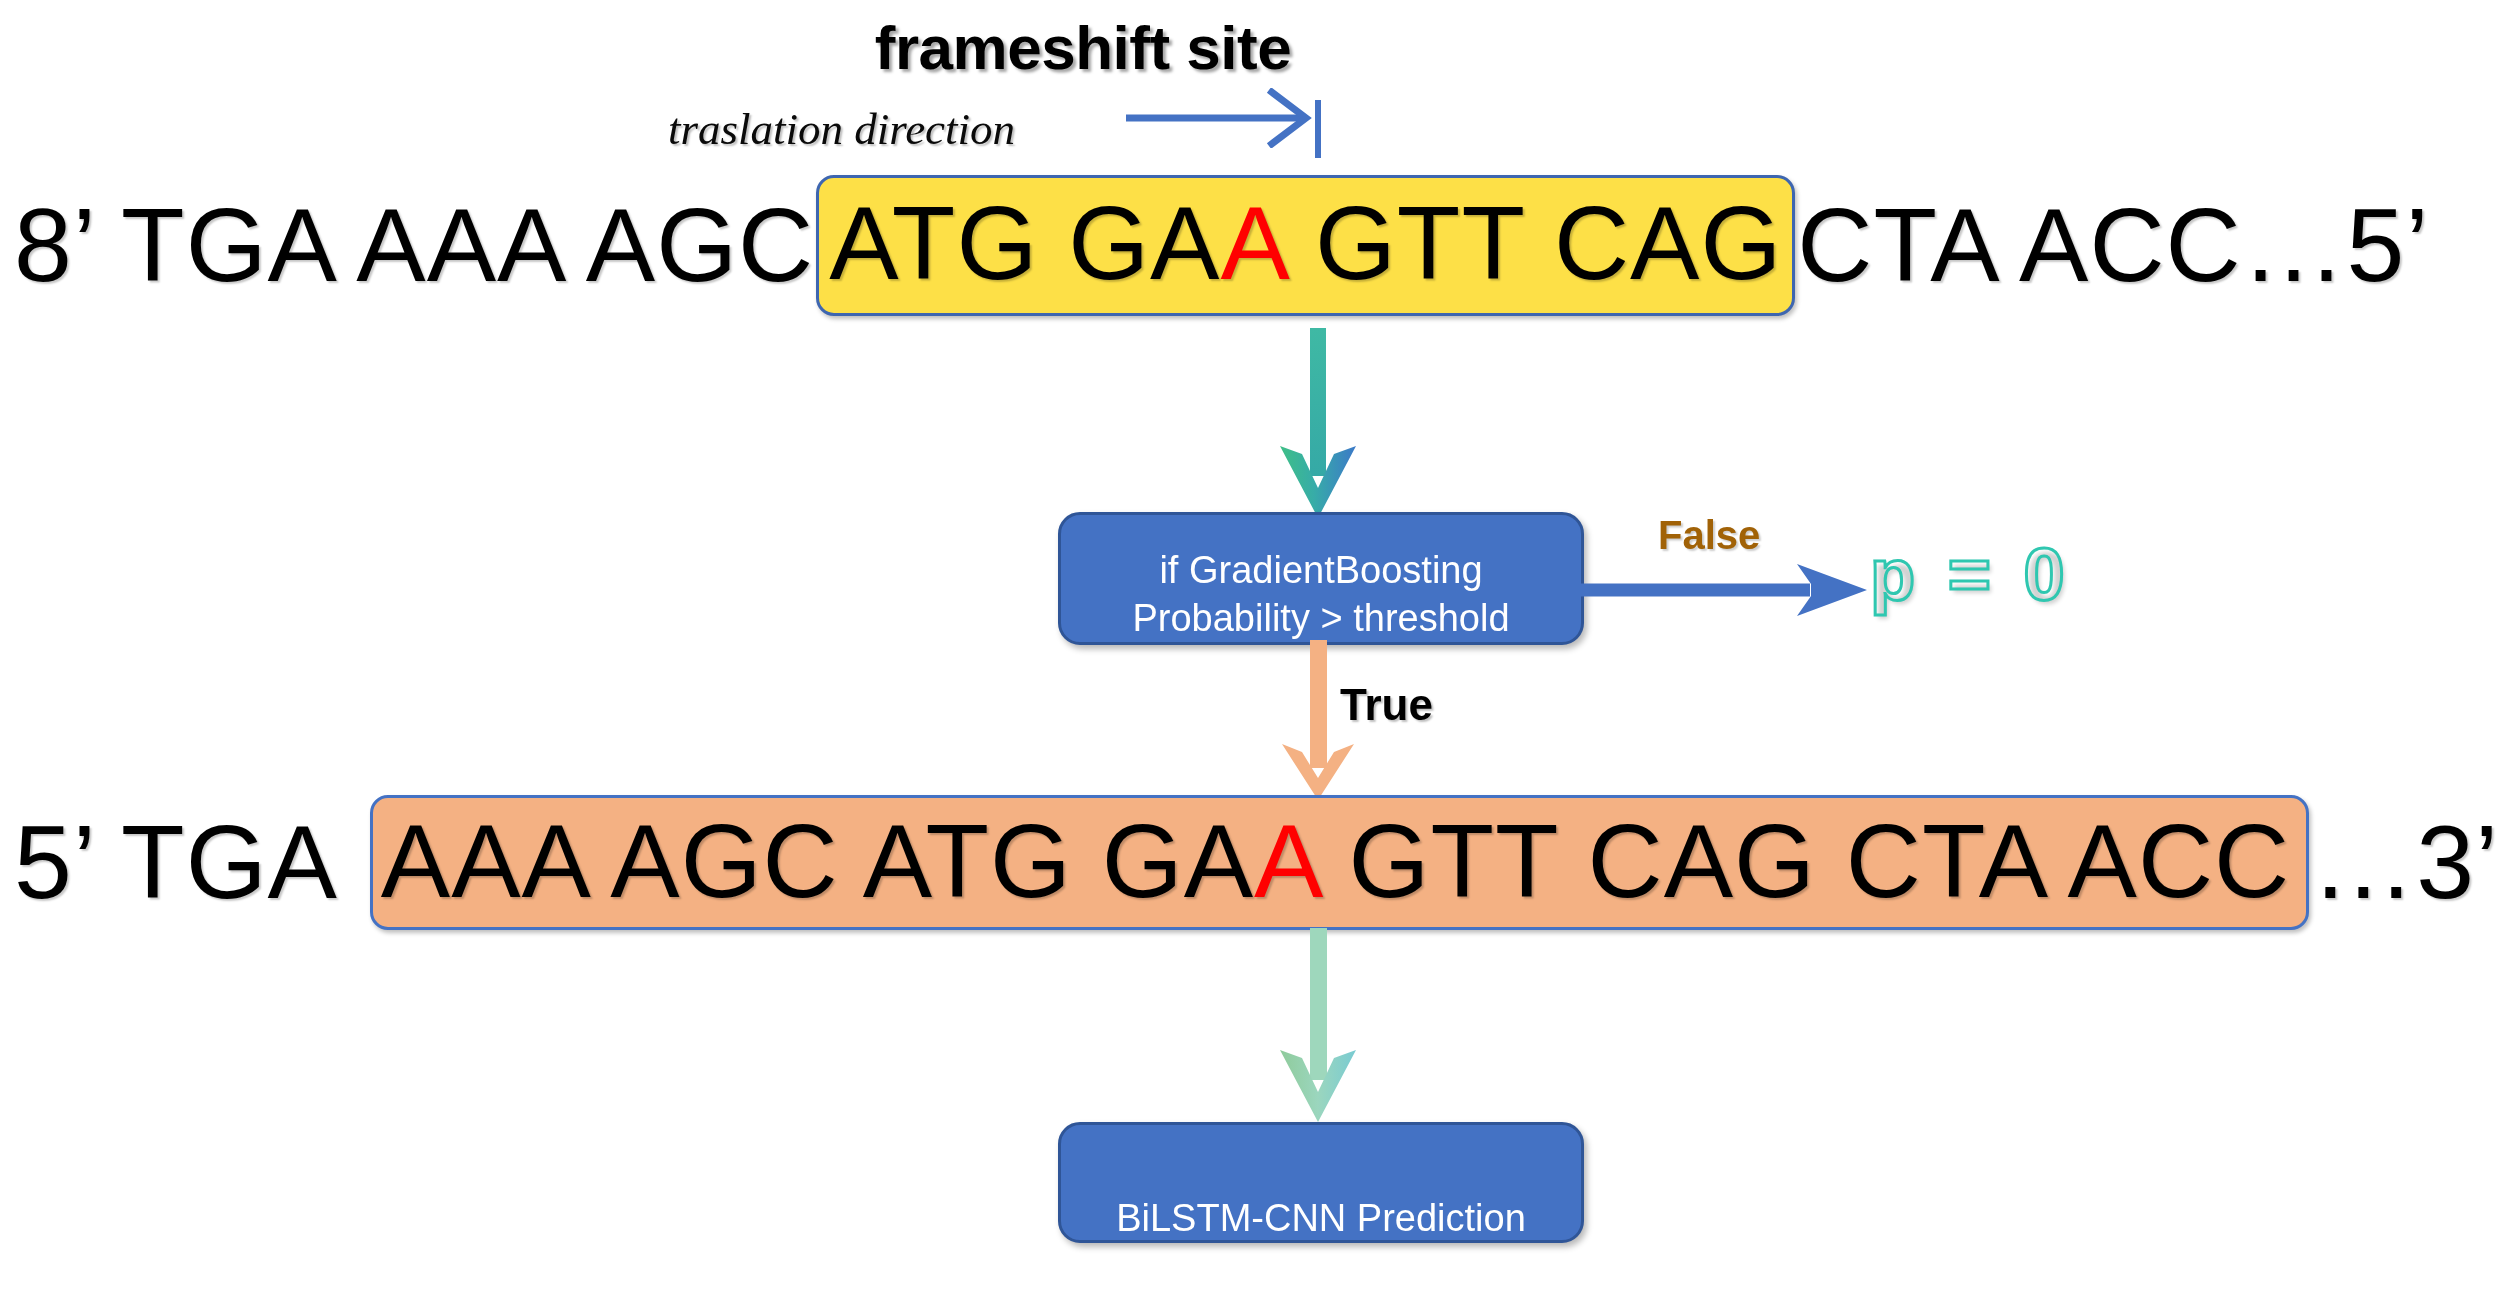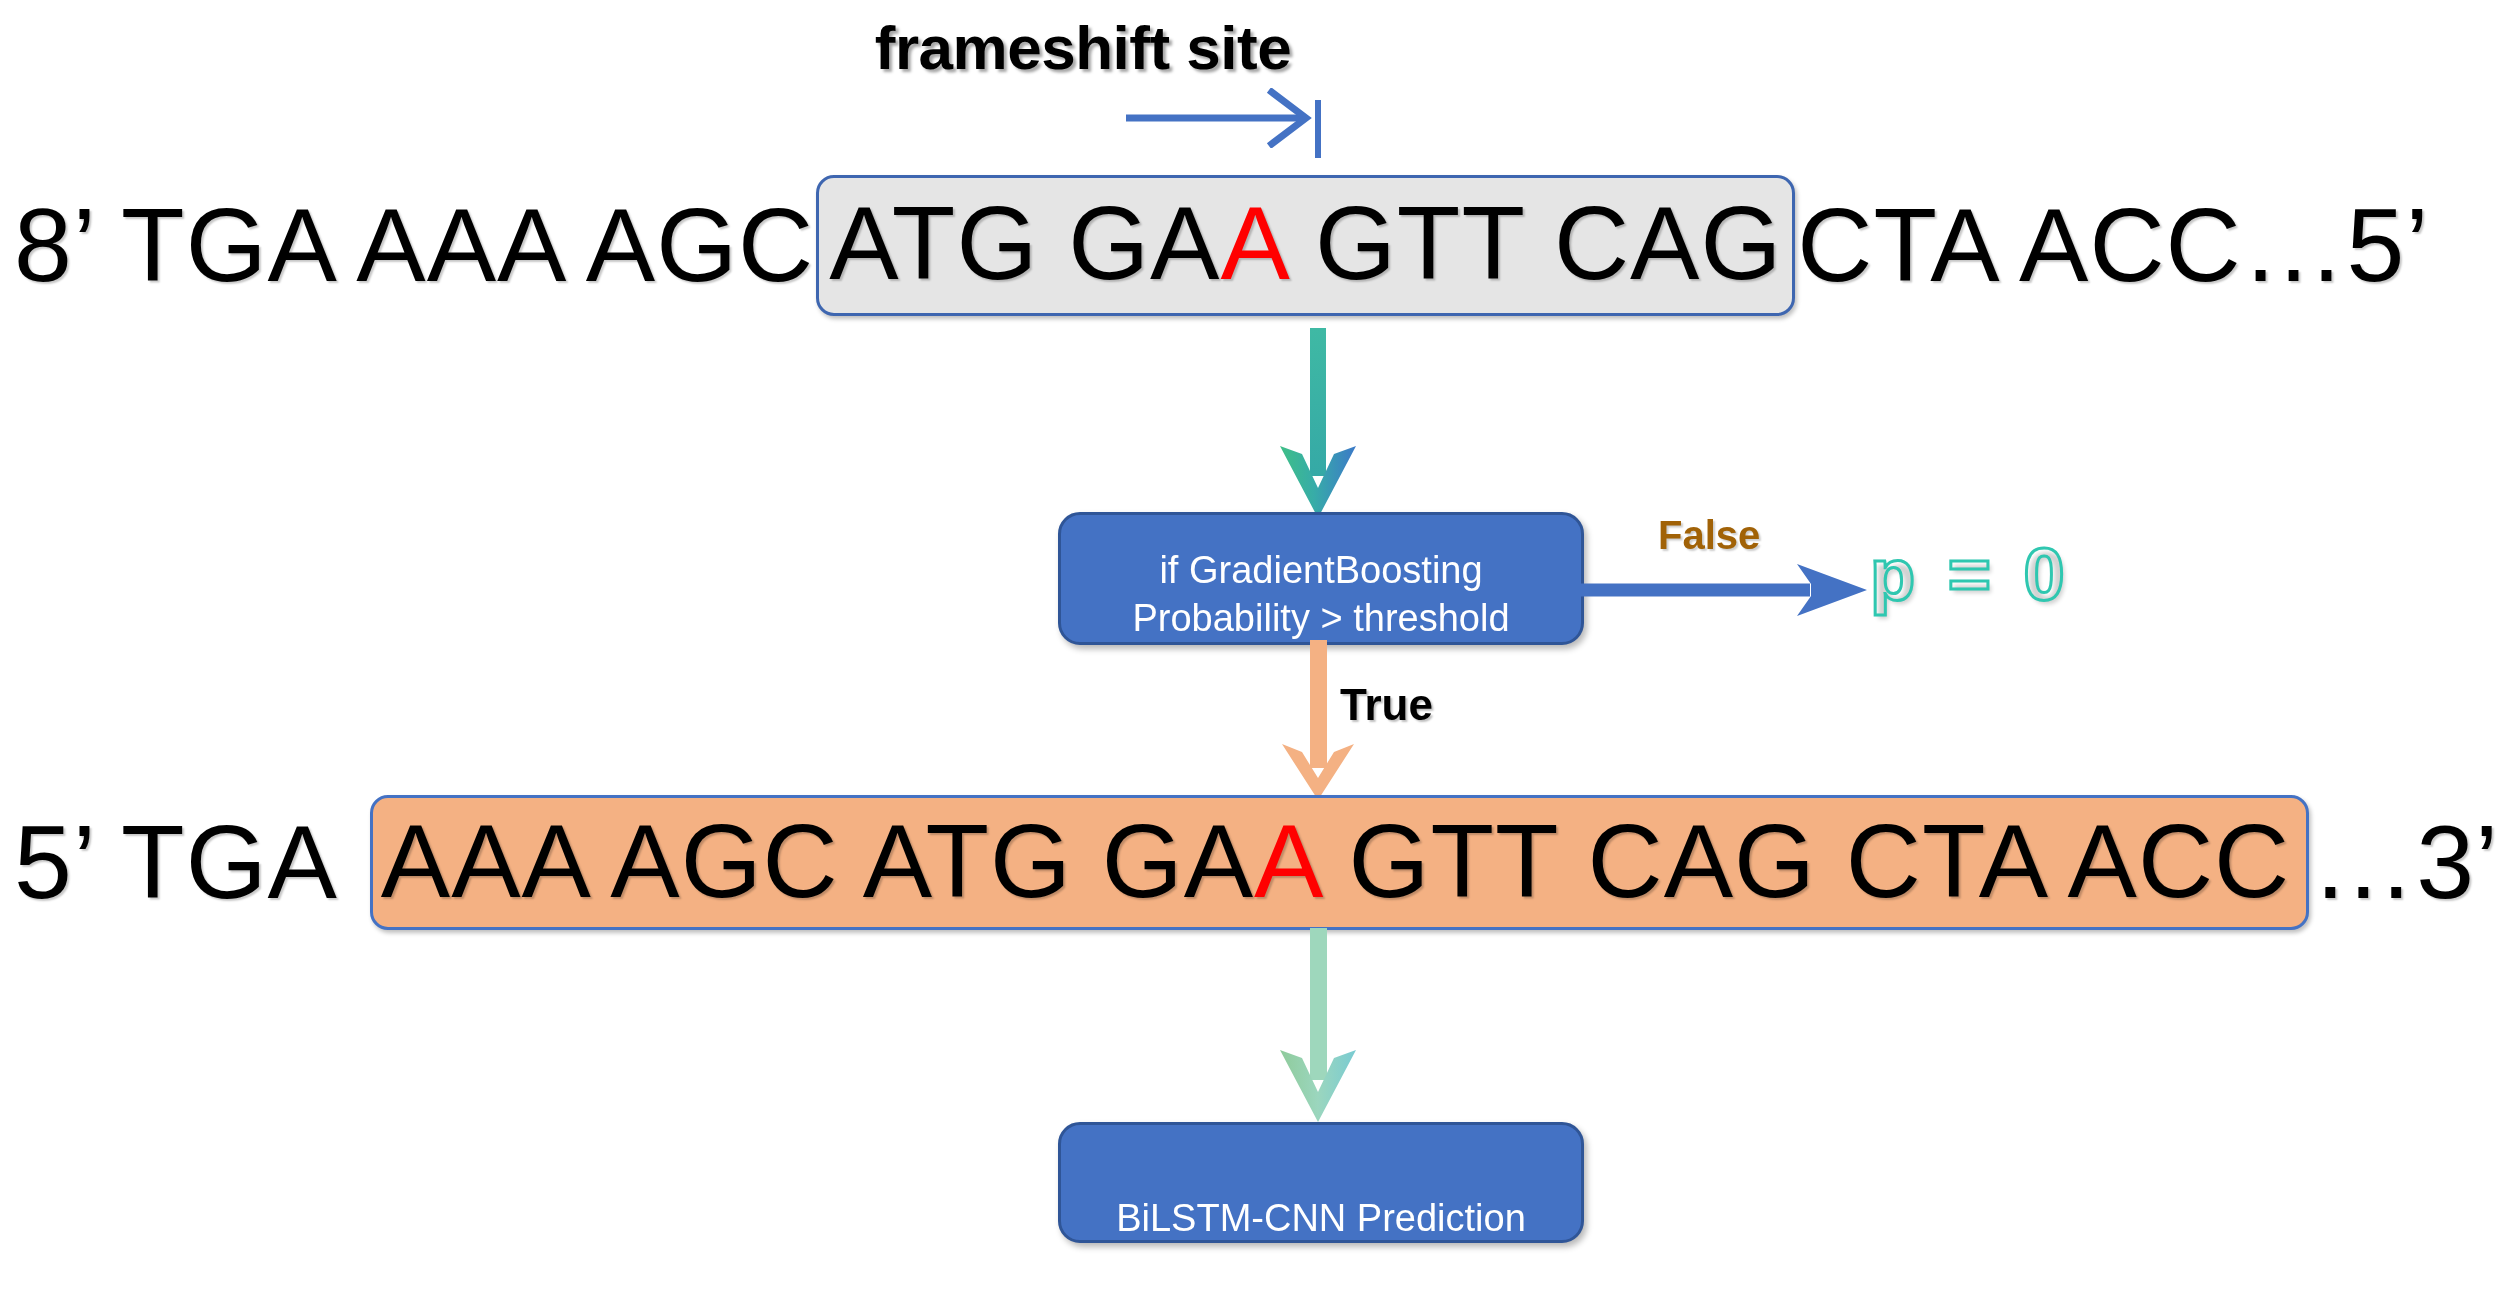--- a/index.html
+++ b/index.html
@@ -73,21 +73,21 @@
     letter-spacing: 1px;
     text-shadow: 2px 2px 2px rgba(0,0,0,0.22);
   }
   #seq-row-1 { top: 175px; padding-left: 14px; }
   #seq-row-2 { top: 795px; padding-left: 14px; }
 
   .seq-seg { display: inline-block; vertical-align: middle; }
 
   .hl-blue {
     display: inline-block;
-    background: #e5e5e5;
+    background: #fde047;
     border: 3px solid #3E66B0;
     border-radius: 18px;
     padding: 6px 10px 10px 10px;
     margin: 0 2px;
     vertical-align: middle;
     box-shadow: 2px 3px 4px rgba(0,0,0,0.25);
   }
   .hl-orange {
     display: inline-block;
     background: #F4B183;
@@ -184,20 +184,21 @@
   #arrow-green  { left: 1258px; top: 928px;  width: 120px; height: 196px; }
   #arrow-false  { left: 1575px; top: 560px;  width: 300px; height: 60px; }
 </style>
 </head>
 <body>
 
 <div id="stage">
 
   <div id="frameshift-title">frameshift site</div>
 
+  <div id="translation-label">traslation direction</div>
 
   <svg id="translation-arrow" viewBox="0 0 190 60">
     <line x1="0" y1="30" x2="175" y2="30" stroke="#4472C4" stroke-width="7"></line>
     <polyline points="143,2 180,30 143,58" fill="none" stroke="#4472C4" stroke-width="7" stroke-linejoin="miter"></polyline>
   </svg>
   <div id="frameshift-tick"></div>
 
   <div id="seq-row-1" class="seq-row">
     <span class="seq-seg">8’ TGA AAA AGC</span><span class="hl-blue"><span>ATG GA</span><span class="mut">A</span><span> GTT CAG</span></span><span class="seq-seg">CTA ACC…5’</span>
   </div>

